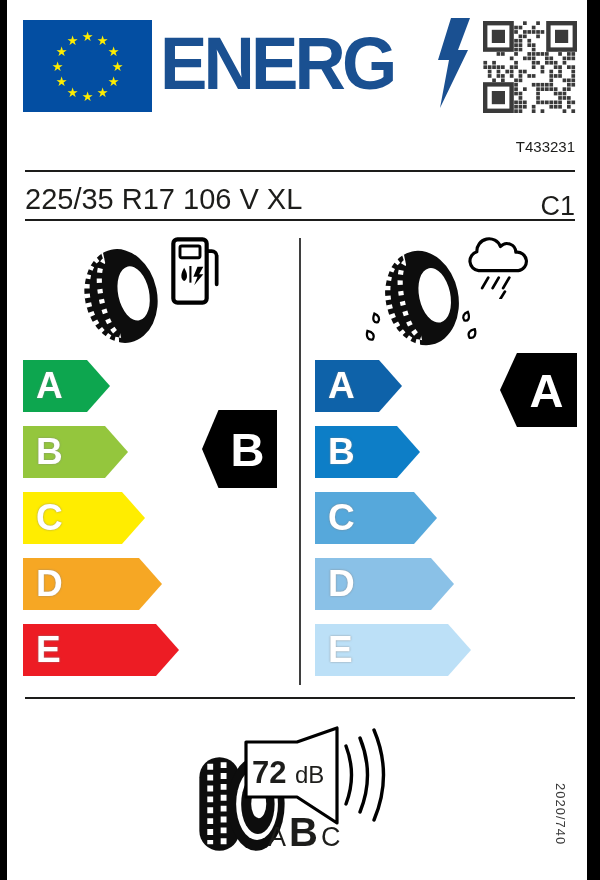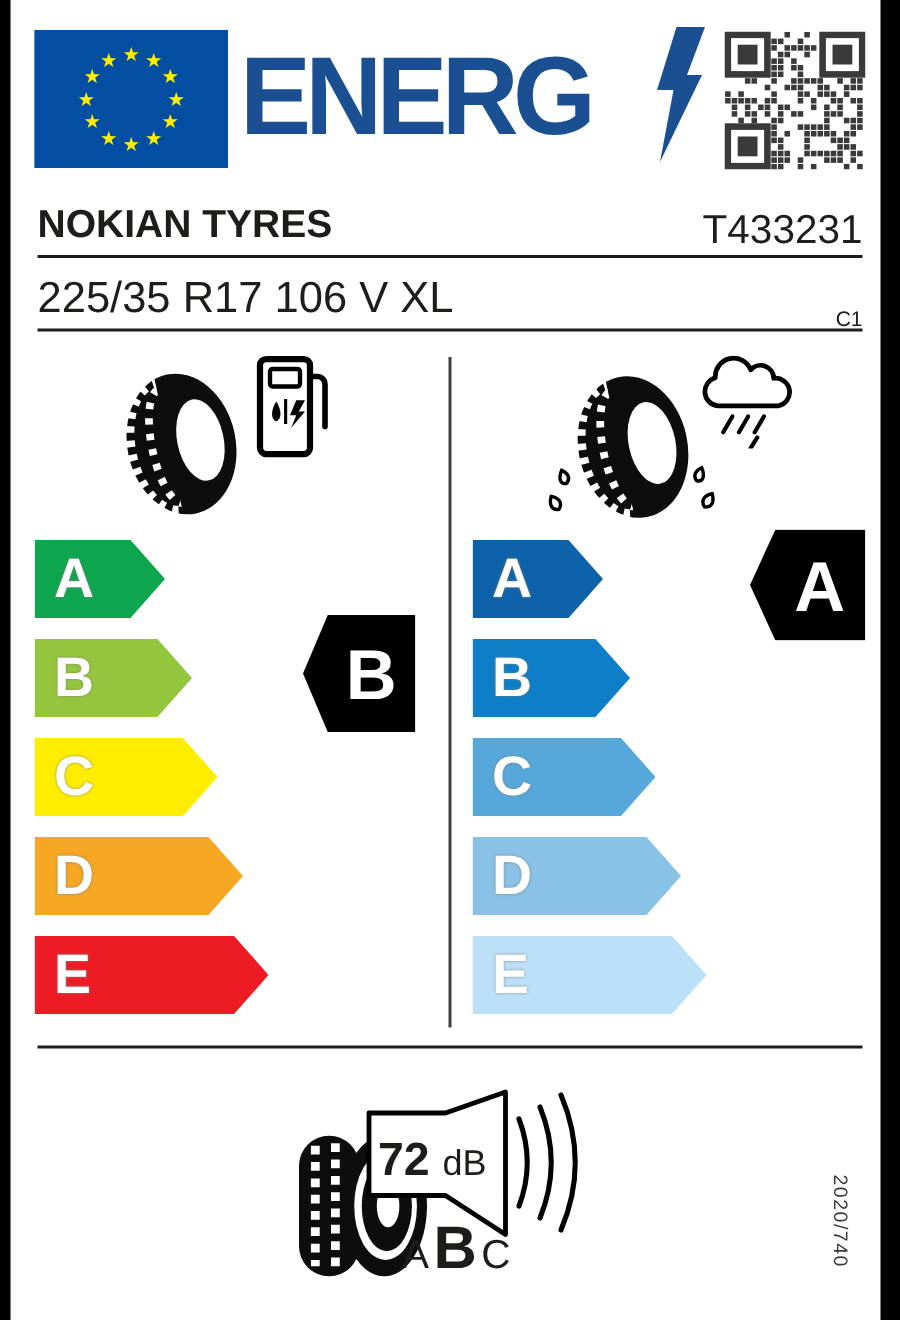--- a/index.html
+++ b/index.html
@@ -15,23 +15,23 @@
   #energy-title{position:absolute;left:160px;top:24px;width:280px;height:80px;
     font-size:74px;font-weight:bold;letter-spacing:-4px;color:#1A5091;
     transform:scaleX(.96);transform-origin:left;line-height:80px;}
   #lightning{position:absolute;left:437px;top:18px;}
   #qr{position:absolute;left:483px;top:21px;}
 
   
   .rule{position:absolute;left:25px;width:550px;border-top:2px solid #1d1d1b;}
   #rule-1{top:170px;} #rule-2{top:219px;} #rule-3{top:697px;}
   #supplier-name{position:absolute;left:25px;top:134px;font-size:26px;font-weight:bold;}
-  #type-id{position:absolute;right:25px;top:138px;font-size:27px;}
+  #type-id{position:absolute;right:25px;top:138px;font-size:15px;}
   #tyre-size{position:absolute;left:25px;top:183px;font-size:29px;}
-  #tyre-class{position:absolute;right:25px;top:204px;font-size:14px;}
+  #tyre-class{position:absolute;right:25px;top:191px;font-size:27px;}
 
   
   .icon-abs{position:absolute;}
 
   
   .arrow{position:absolute;height:52px;box-sizing:border-box;display:flex;align-items:center;
     padding-left:13px;color:#fff;font-weight:bold;font-size:37px;
     clip-path:polygon(0 0,calc(100% - 23px) 0,100% 50%,calc(100% - 23px) 100%,0 100%);
     filter:drop-shadow(0 0 1px #9a9a9a);}
   .arrow span{text-shadow:0 0 2px rgba(130,130,130,.9);}
@@ -244,21 +244,20 @@
           <rect x="31.2" y="88.3" width="3.7" height="3.7"></rect>
           <rect x="35.6" y="88.3" width="3.7" height="3.7"></rect>
           <rect x="48.8" y="88.3" width="3.7" height="3.7"></rect>
           <rect x="57.6" y="88.3" width="3.7" height="3.7"></rect>
           <rect x="79.6" y="88.3" width="3.7" height="3.7"></rect>
           <rect x="88.4" y="88.3" width="3.7" height="3.7"></rect>
         </g>
     </g>
   </svg>
 
-  <div id="supplier-name">NOKIAN TYRES</div>
   <div id="type-id">T433231</div>
   <div class="rule" id="rule-1"></div>
   <div id="tyre-size">225/35 R17 106 V XL</div>
   <div id="tyre-class">C1</div>
   <div class="rule" id="rule-2"></div>
 
   <svg class="icon-abs" style="left:78px;top:244px" width="86" height="104" viewBox="0 0 100 120">
     <g transform="rotate(-12 50 60)">
       <ellipse cx="50" cy="60" rx="42" ry="55" fill="#0d0d0d"></ellipse>
       <clipPath id="tc1">

